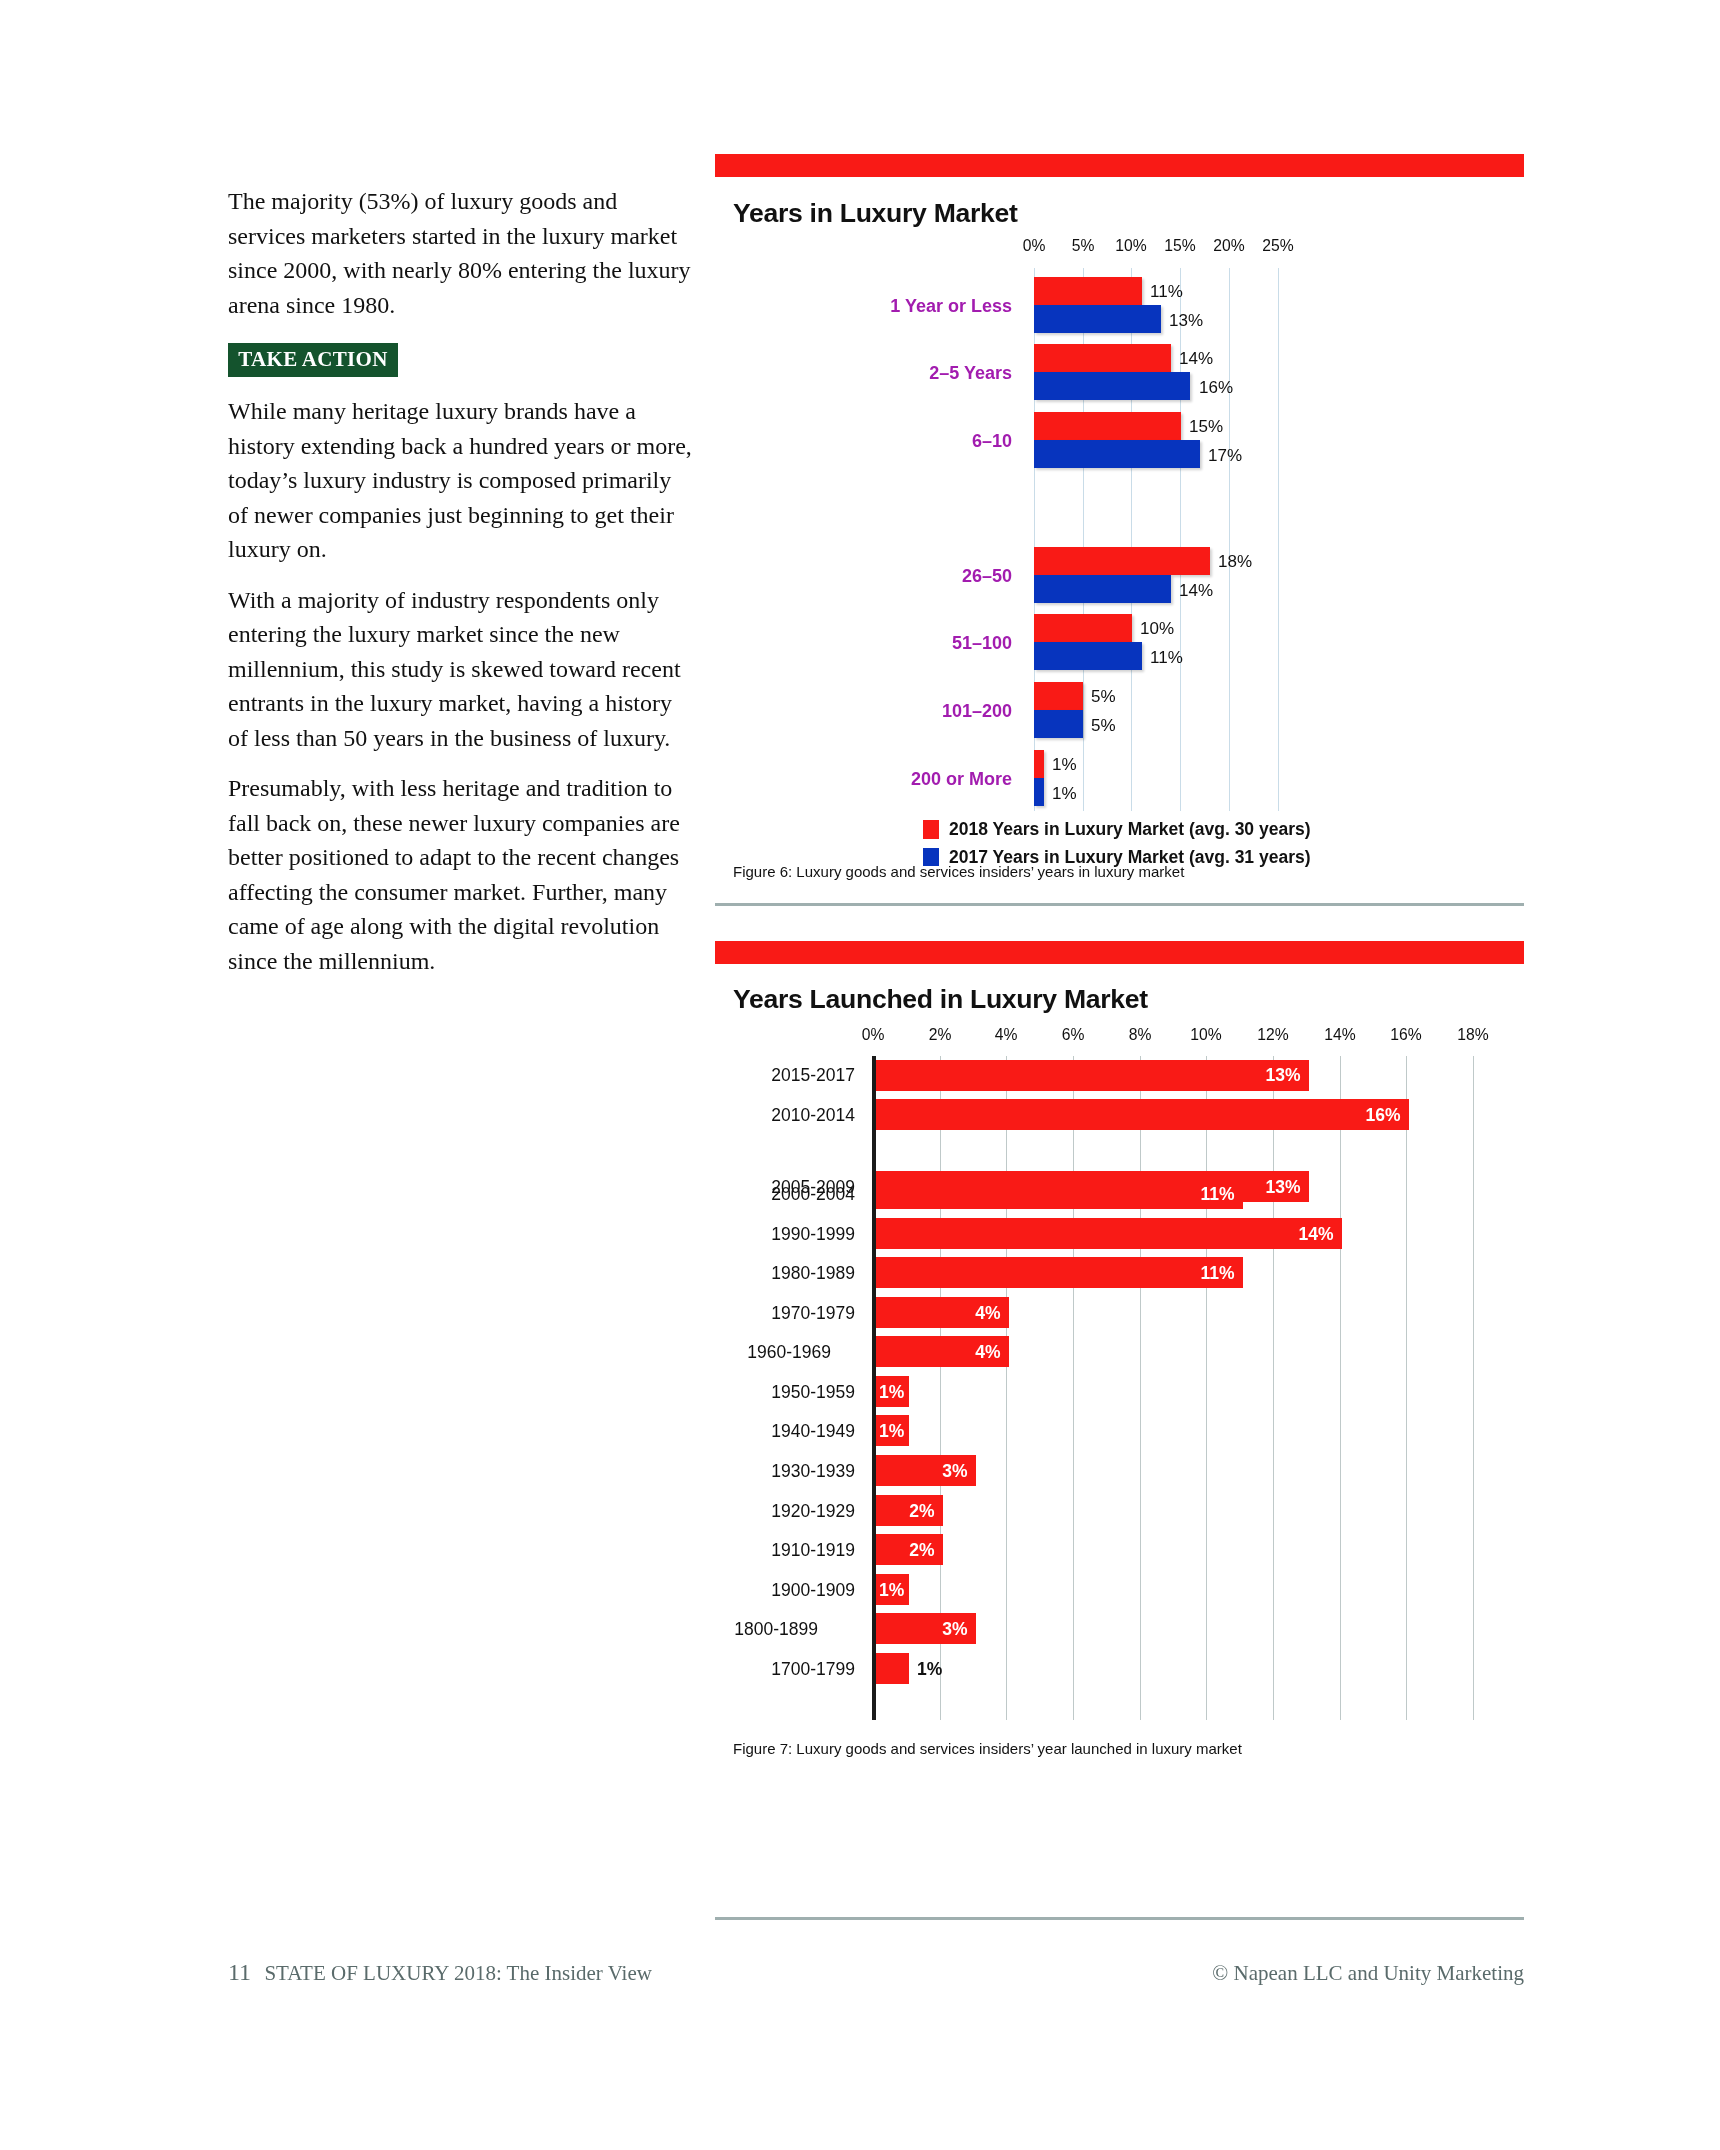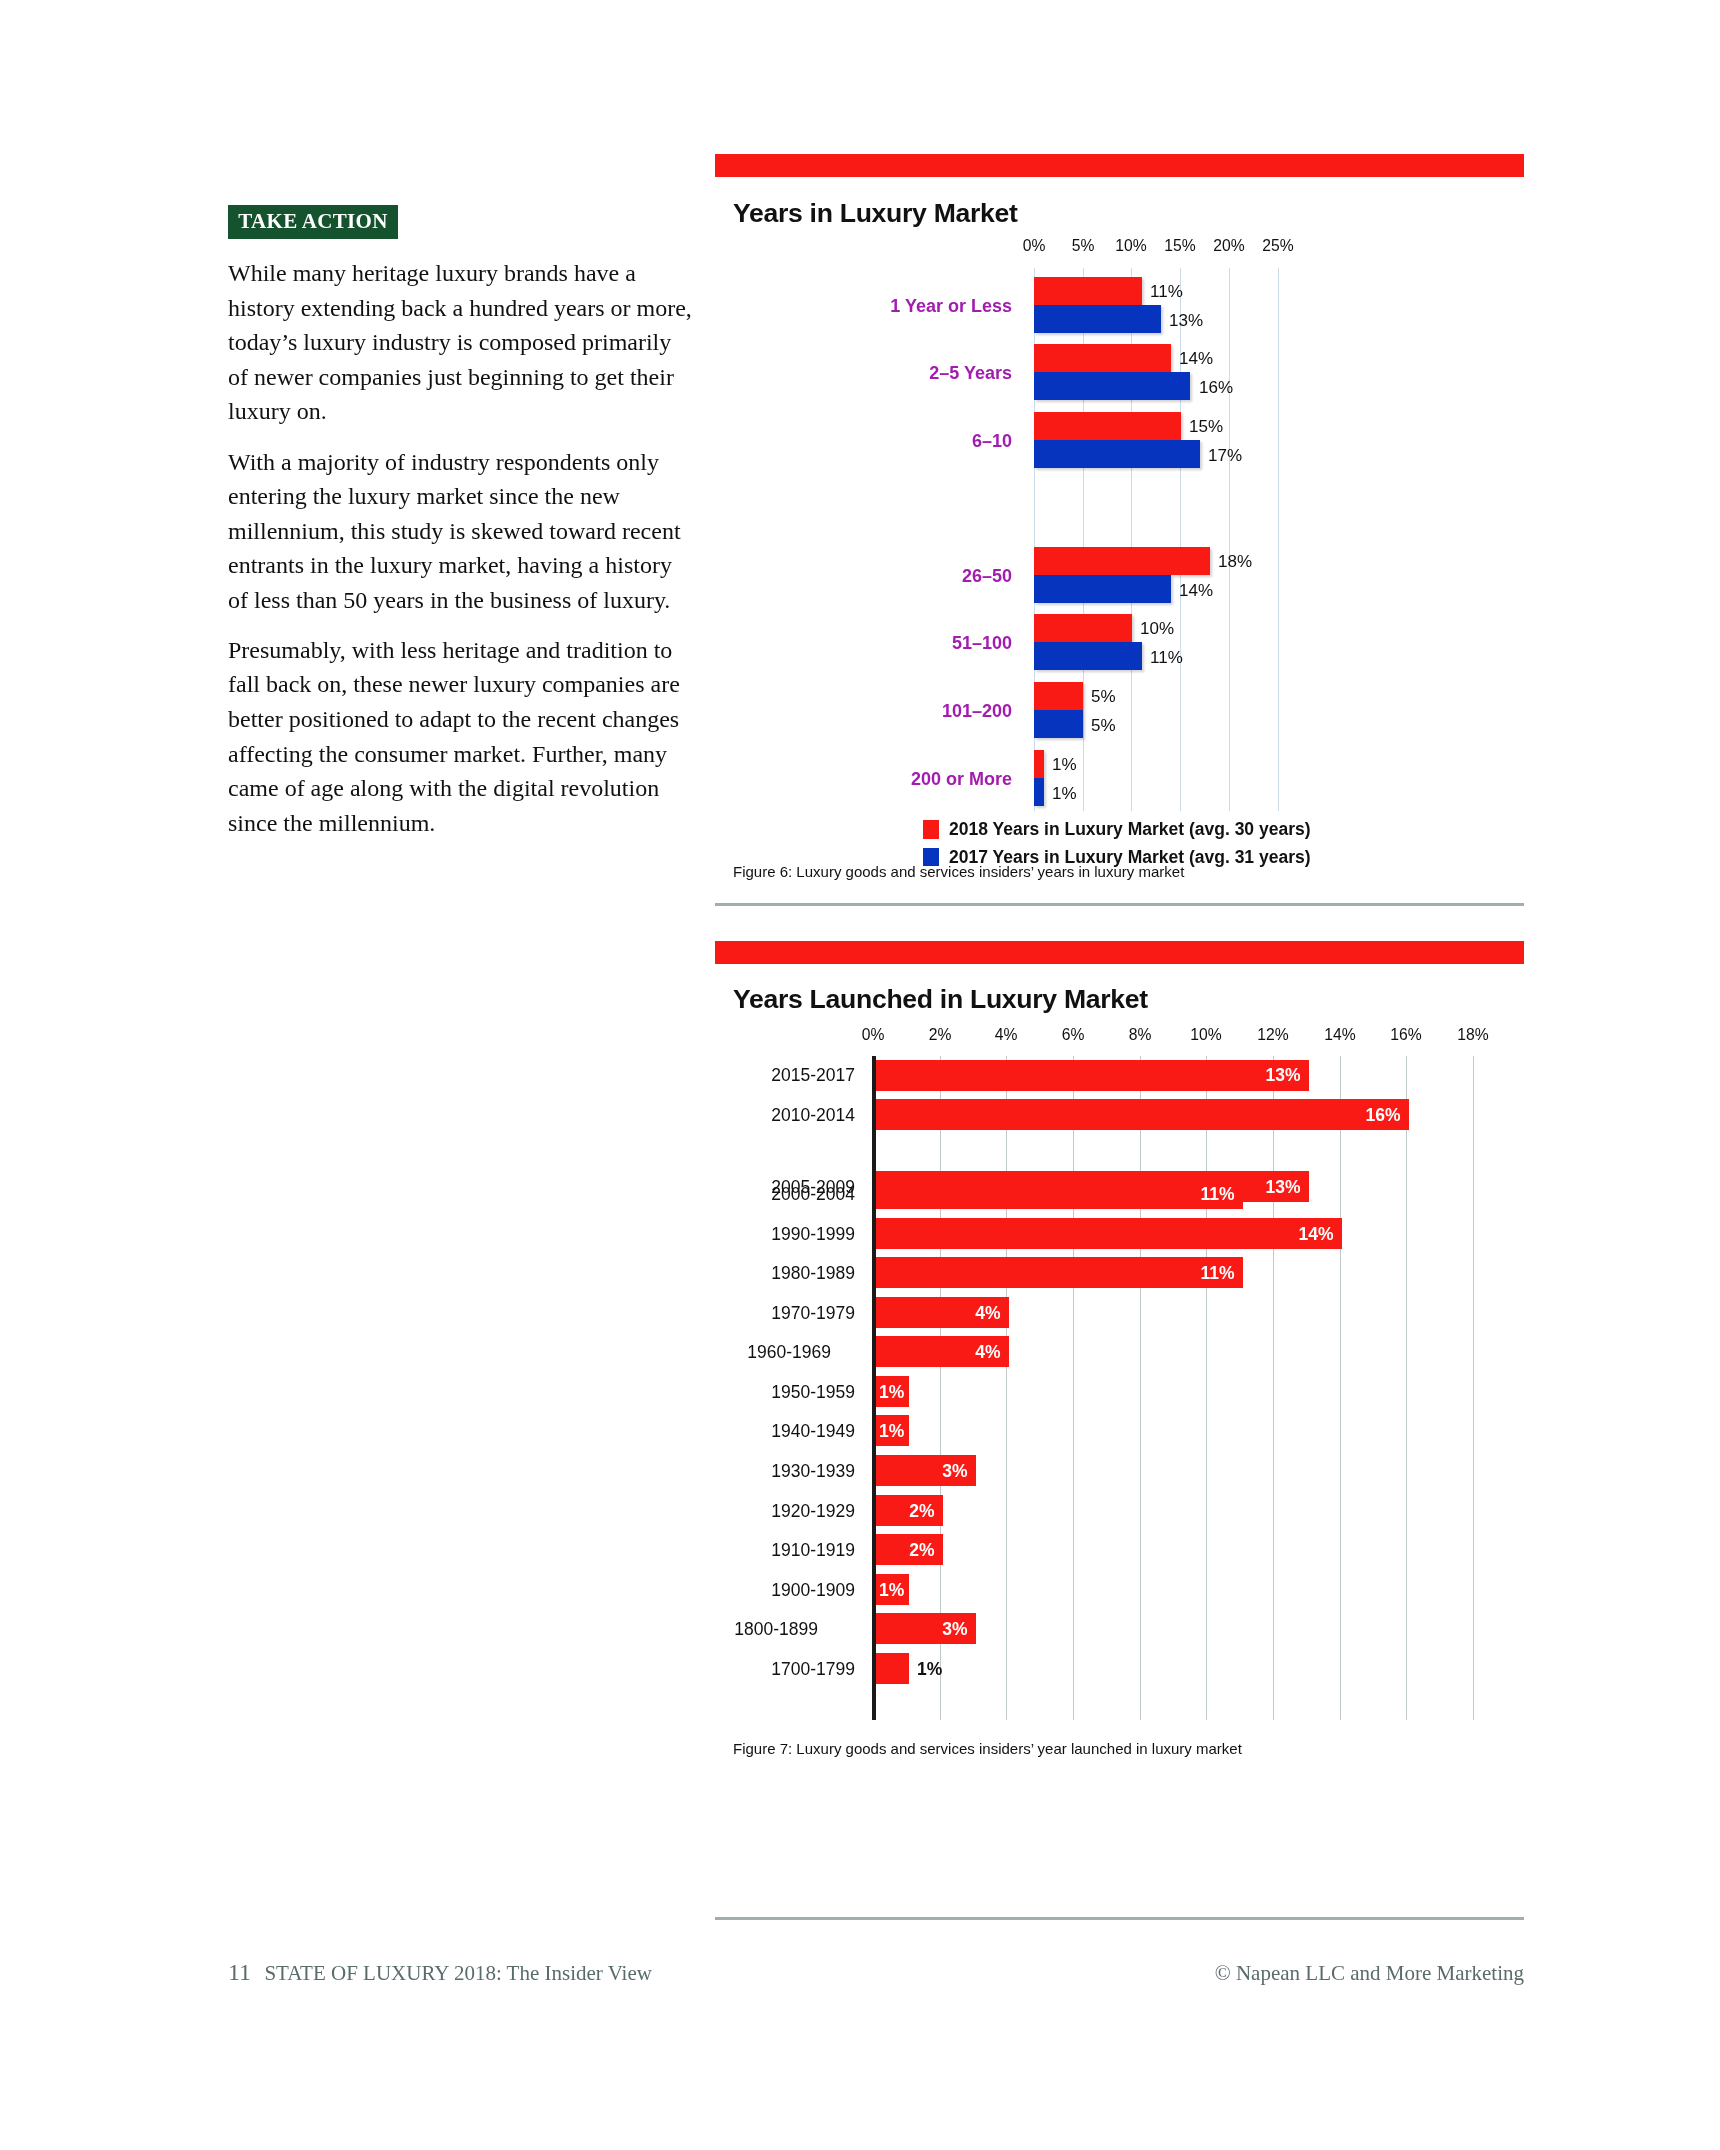--- a/index.html
+++ b/index.html
@@ -57,20 +57,21 @@
   #footer{position:absolute;left:228px;top:1959px;width:1296px;display:flex;align-items:baseline;justify-content:space-between;font-family:Liberation Serif, serif;color:#5A6B6B;}
   .f-left{display:flex;align-items:baseline;}
   .f-page{font-size:24px;margin-right:13.3px;}
   .f-title{font-size:21px;}
   .f-right{font-size:21px;}
 </style>
 </head>
 <body>
 
 <div id="left-col">
+  <p class="body-p">The majority (53%) of luxury goods and services marketers started in the luxury market since 2000, with nearly 80% entering the luxury arena since 1980.</p>
   <div class="take-action-wrap">
     <span class="take-action">TAKE ACTION</span>
   </div>
   <p class="body-p">While many heritage luxury brands have a history extending back a hundred years or more, today’s luxury industry is composed primarily of newer companies just beginning to get their luxury on.</p>
   <p class="body-p">With a majority of industry respondents only entering the luxury market since the new millennium, this study is skewed toward recent entrants in the luxury market, having a history of less than 50 years in the business of luxury.</p>
   <p class="body-p">Presumably, with less heritage and tradition to fall back on, these newer luxury companies are better positioned to adapt to the recent changes affecting the consumer market. Further, many came of age along with the digital revolution since the millennium.</p>
 </div>
 
 <div id="right-col">
 
@@ -284,15 +285,15 @@
   </div>
   <div class="fig-caption" style="margin-top:2.4px;">Figure 7:  Luxury goods and services insiders’ year launched in luxury market</div>
 </div>
 
 <div id="footer-sep"></div>
 <div id="footer">
   <div class="f-left">
     <span class="f-page">11</span>
     <span class="f-title">STATE OF LUXURY 2018: The Insider View</span>
   </div>
-  <div class="f-right">© Napean LLC and More Marketing</div>
+  <div class="f-right">© Napean LLC and Unity Marketing</div>
 </div>
 
 
 </body></html>

